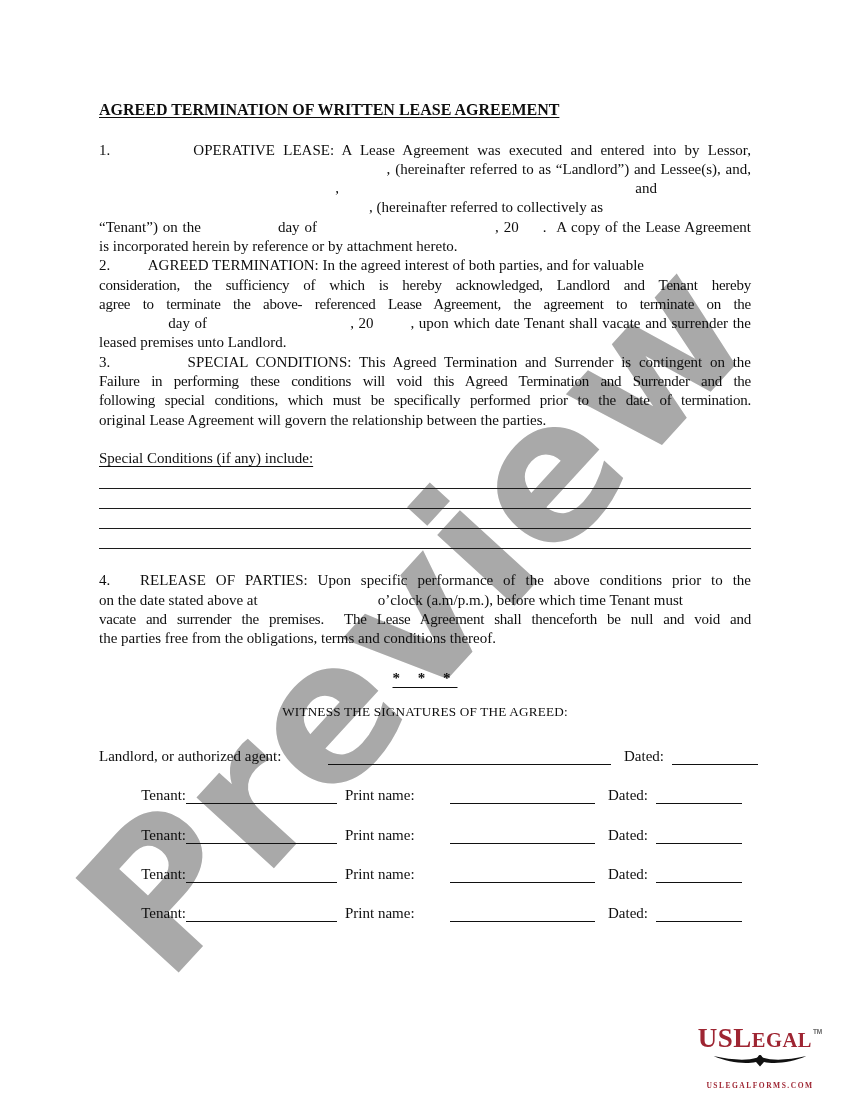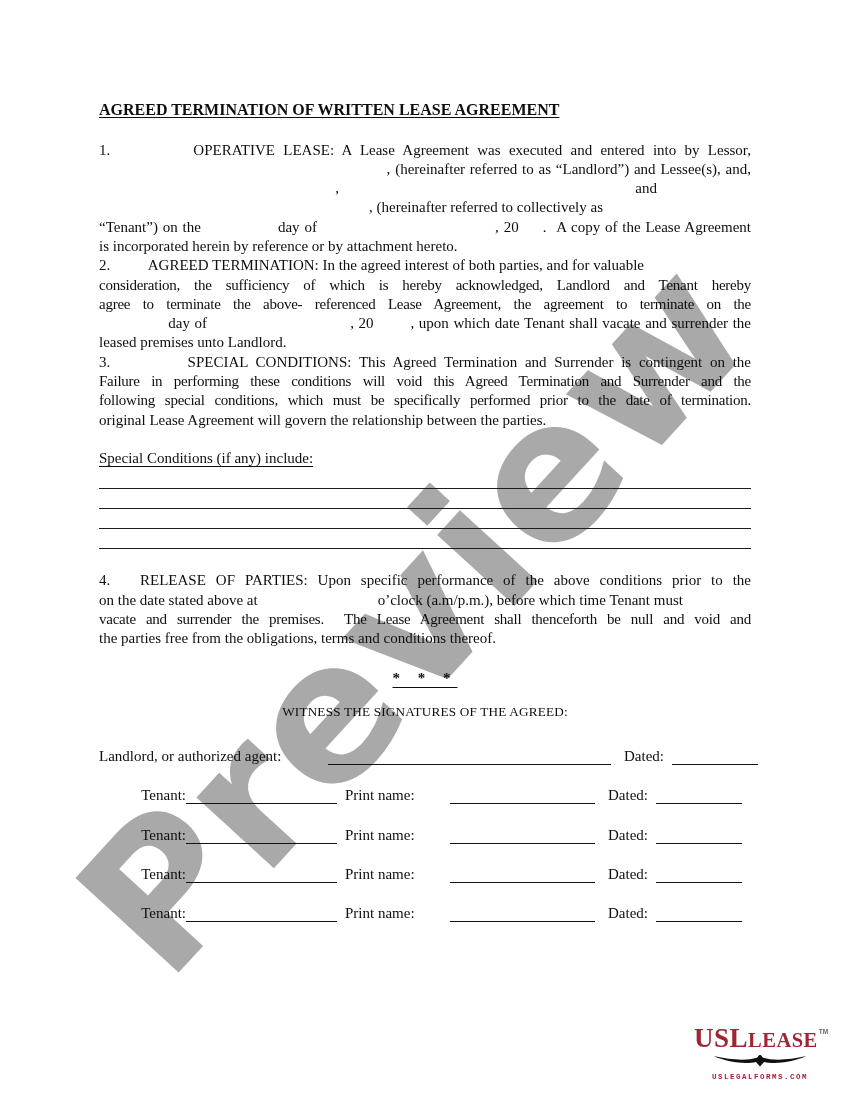--- a/index.html
+++ b/index.html
@@ -50,22 +50,22 @@
   .lab-dated { margin-left:13px; }
   .s-dated { width:86px; margin-left:8px; }
   
   .logo { position:absolute; left:694px; top:1019px; width:132px; text-align:center; z-index:1; }
   .logo-brand { font-family:"Liberation Serif", serif; font-weight:700; color:#9e2532;
                 font-size:27px; line-height:26px; letter-spacing:0.5px; white-space:nowrap; }
   .logo-brand .small { font-size:20.5px; }
   .logo-brand .tm { font-size:6.5px; color:#666; vertical-align:13px; margin-left:1px;
                     font-family:"Liberation Sans", sans-serif; letter-spacing:0; }
   .eagle { display:block; margin:1px auto 0 auto; }
-  .logo-site { font-family:Liberation Mono, monospace; font-weight:700; font-size:7.5px;
-               letter-spacing:1.5px; color:#9e2532; margin-top:6px; white-space:nowrap; }
+  .logo-site { font-family:Liberation Serif, serif; font-weight:700; font-size:7.5px;
+               letter-spacing:1.5px; color:#9e2532; margin-top:14px; white-space:nowrap; }
 </style>
 </head>
 <body>
 
 <div class="page">
 
   <div class="watermark">Preview</div>
 
   <div class="content">
 
@@ -133,21 +133,21 @@
       <span class="lab w-tenant">Tenant:</span><span class="sline s-tsig"></span><span class="lab w-print">Print name:</span><span class="sline s-print"></span><span class="lab lab-dated">Dated:</span><span class="sline s-dated"></span>
     </div>
 
     <div class="sig-row">
       <span class="lab w-tenant">Tenant:</span><span class="sline s-tsig"></span><span class="lab w-print">Print name:</span><span class="sline s-print"></span><span class="lab lab-dated">Dated:</span><span class="sline s-dated"></span>
     </div>
 
   </div>
 
   <div class="logo">
-    <div class="logo-brand"><span>USL</span><span class="small">LEASE</span><span class="tm">TM</span></div>
+    <div class="logo-brand"><span>USL</span><span class="small">EGAL</span><span class="tm">TM</span></div>
     <svg class="eagle" width="96" height="13" viewBox="0 0 120 16">
       <path fill="#111111" d="M60 1 L64 4.5 C76 8.5 96 7.5 118 2.5 C100 10.5 79 13 65 10 L60 15.5 L55 10 C41 13 20 10.5 2 2.5 C24 7.5 44 8.5 56 4.5 Z"></path>
       <circle fill="#111111" cx="60" cy="3.2" r="2.2"></circle>
     </svg>
     <div class="logo-site">USLEGALFORMS.COM</div>
   </div>
 
 </div>
 
 </body></html>

